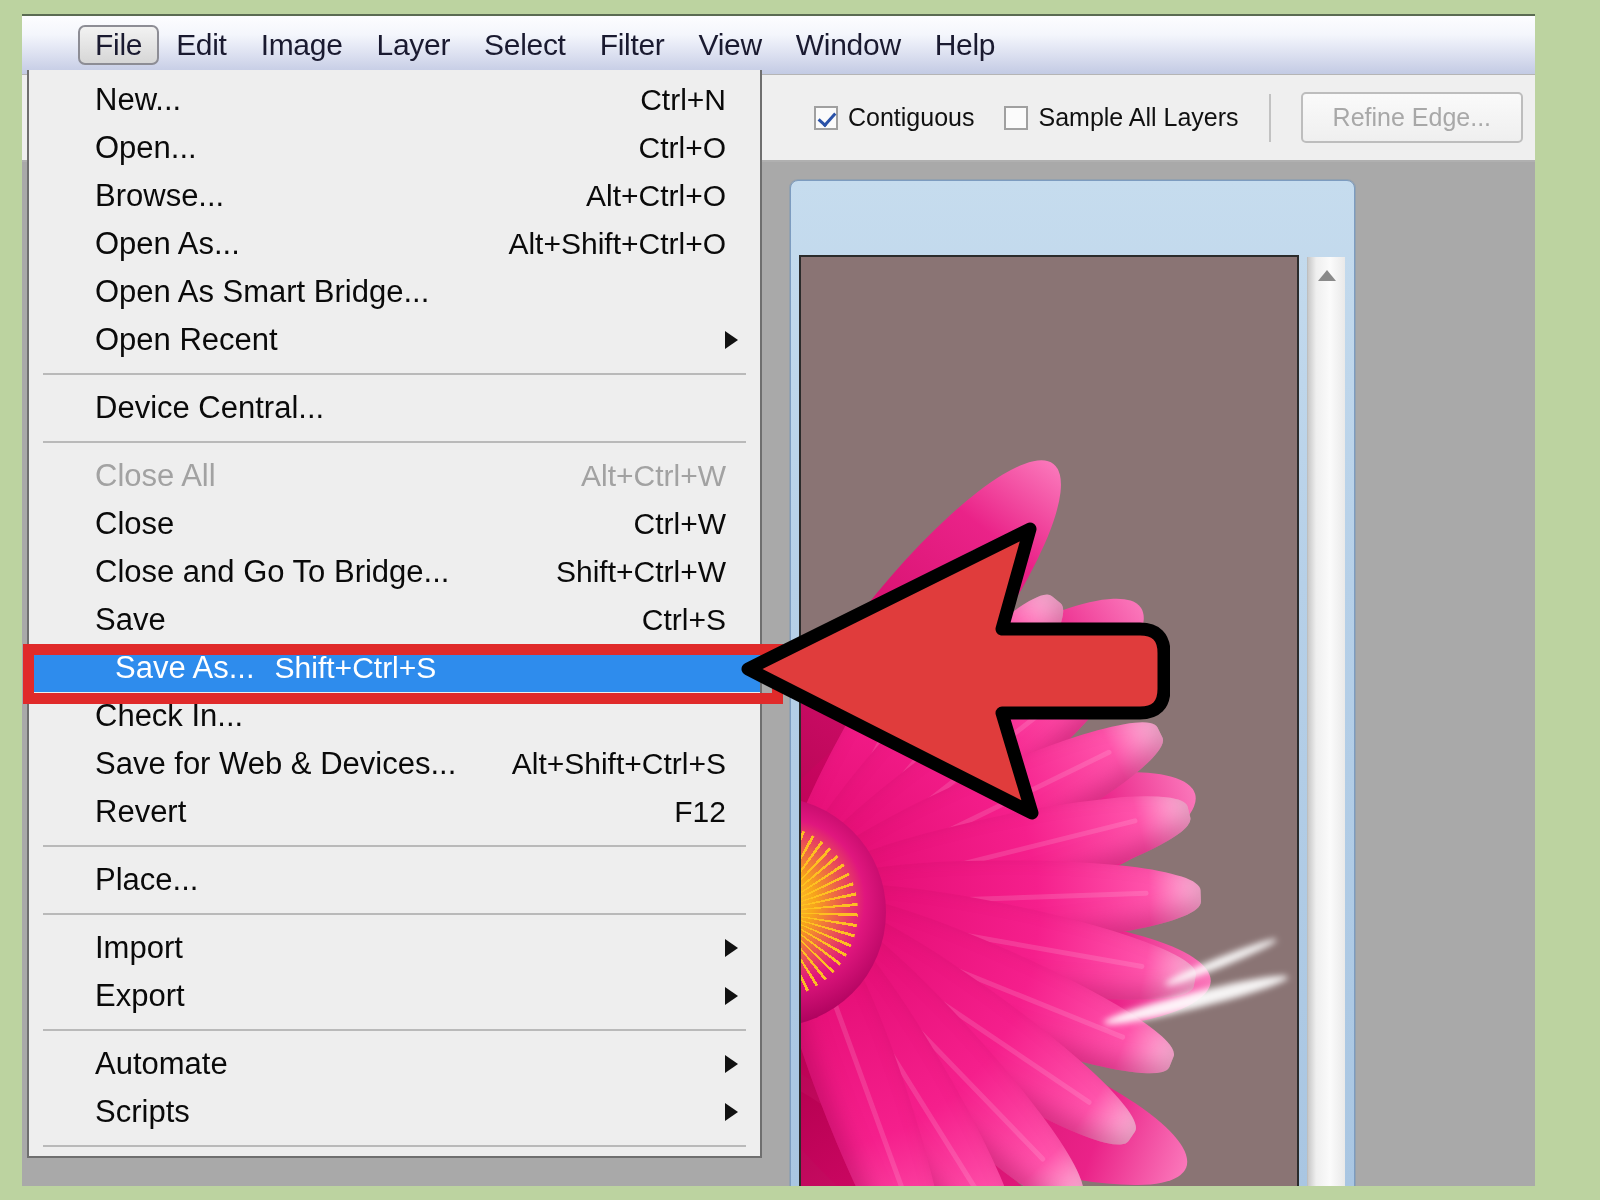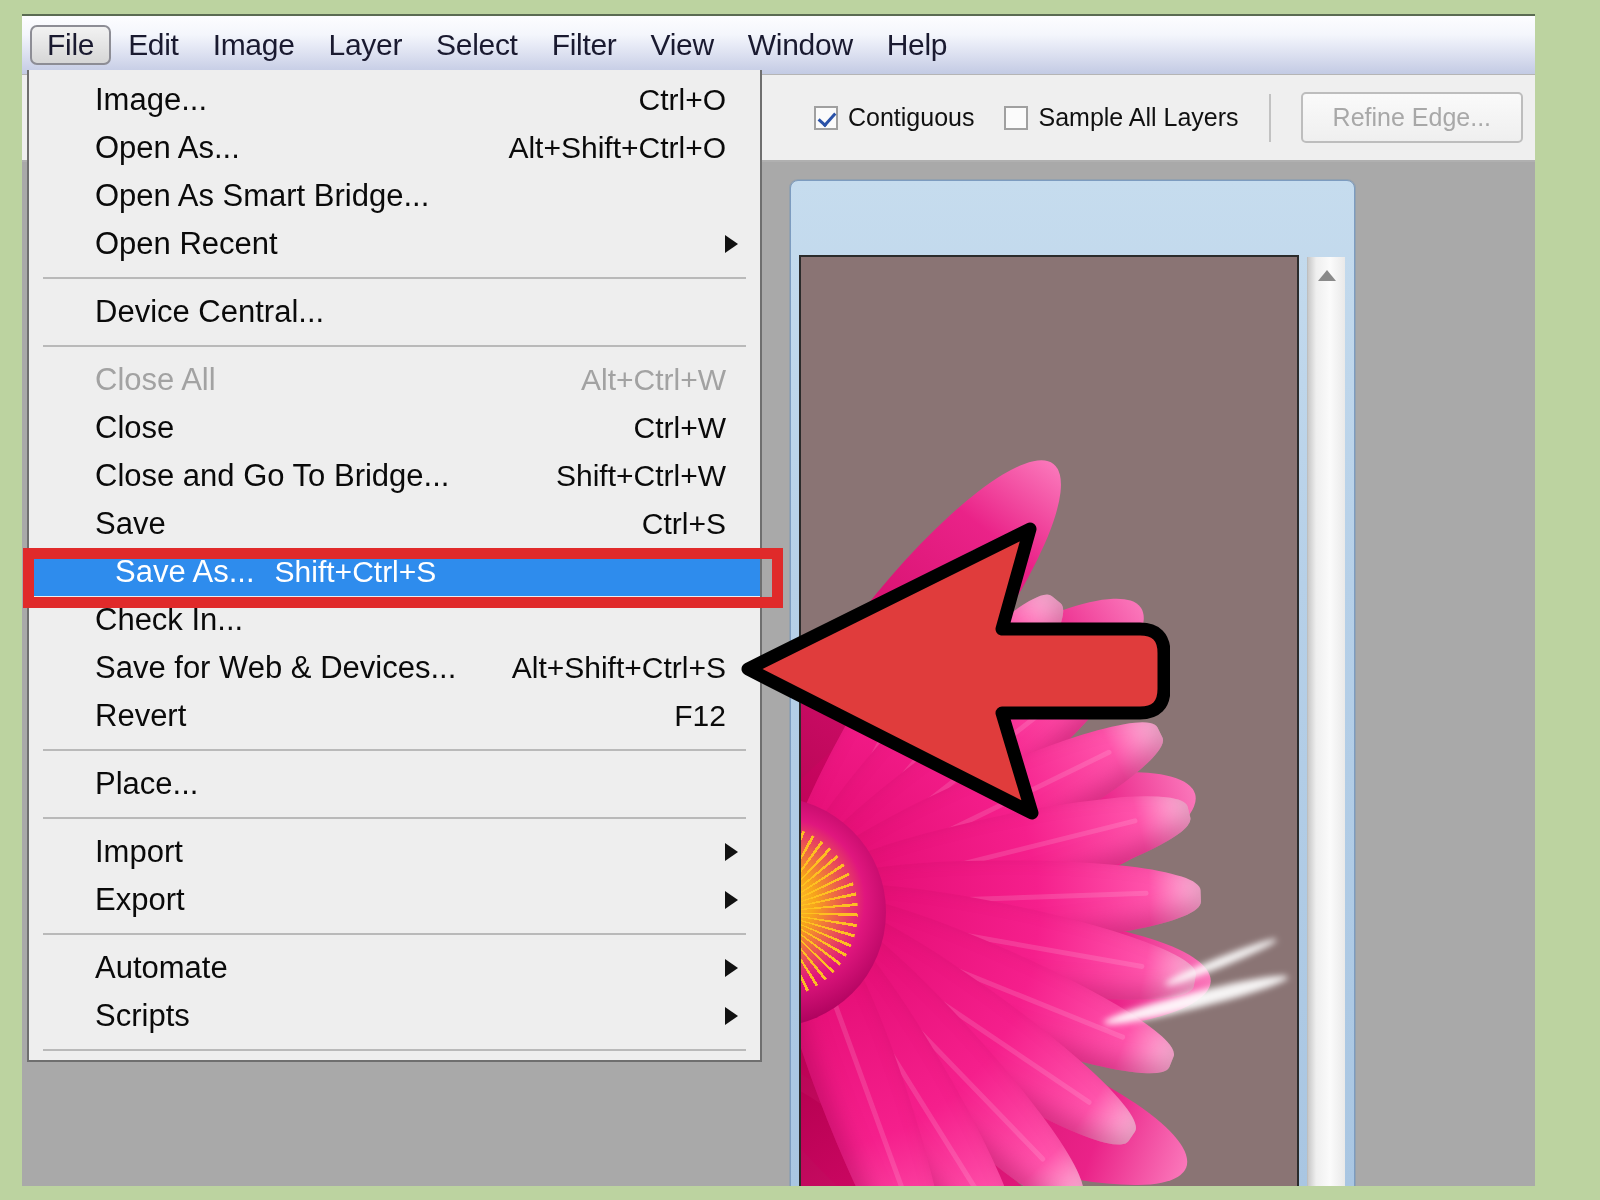--- a/index.html
+++ b/index.html
@@ -49,20 +49,21 @@
     padding: 5px 17px;
     white-space: nowrap;
     line-height: 1;
     letter-spacing: -0.3px;
   }
   .menu-title.active {
     background: linear-gradient(to bottom, #f2f2f2, #e3e3e3 55%, #d6d6d6);
     border: 2px solid #8d8d95;
     border-radius: 7px;
     padding: 3px 15px;
+    margin-left: 48px;
   }
 
   
   #optionsbar {
     position: absolute;
     left: 0;
     top: 58px;
     width: 100%;
     height: 88px;
     background: #efefef;
@@ -436,22 +437,30 @@
       </div>
 
       <div id="doc-scrollbar">
         <div id="scroll-up"></div>
       </div>
     </div>
 
     <div id="file-menu">
 
       <div class="mi">
-        <span class="label">Image...</span>
+        <span class="label">New...</span>
+        <span class="accel">Ctrl+N</span>
+      </div>
+      <div class="mi">
+        <span class="label">Open...</span>
         <span class="accel">Ctrl+O</span>
+      </div>
+      <div class="mi">
+        <span class="label">Browse...</span>
+        <span class="accel">Alt+Ctrl+O</span>
       </div>
       <div class="mi">
         <span class="label">Open As...</span>
         <span class="accel">Alt+Shift+Ctrl+O</span>
       </div>
       <div class="mi">
         <span class="label">Open As Smart Bridge...</span>
         <span class="accel"></span>
       </div>
       <div class="mi has-sub">

